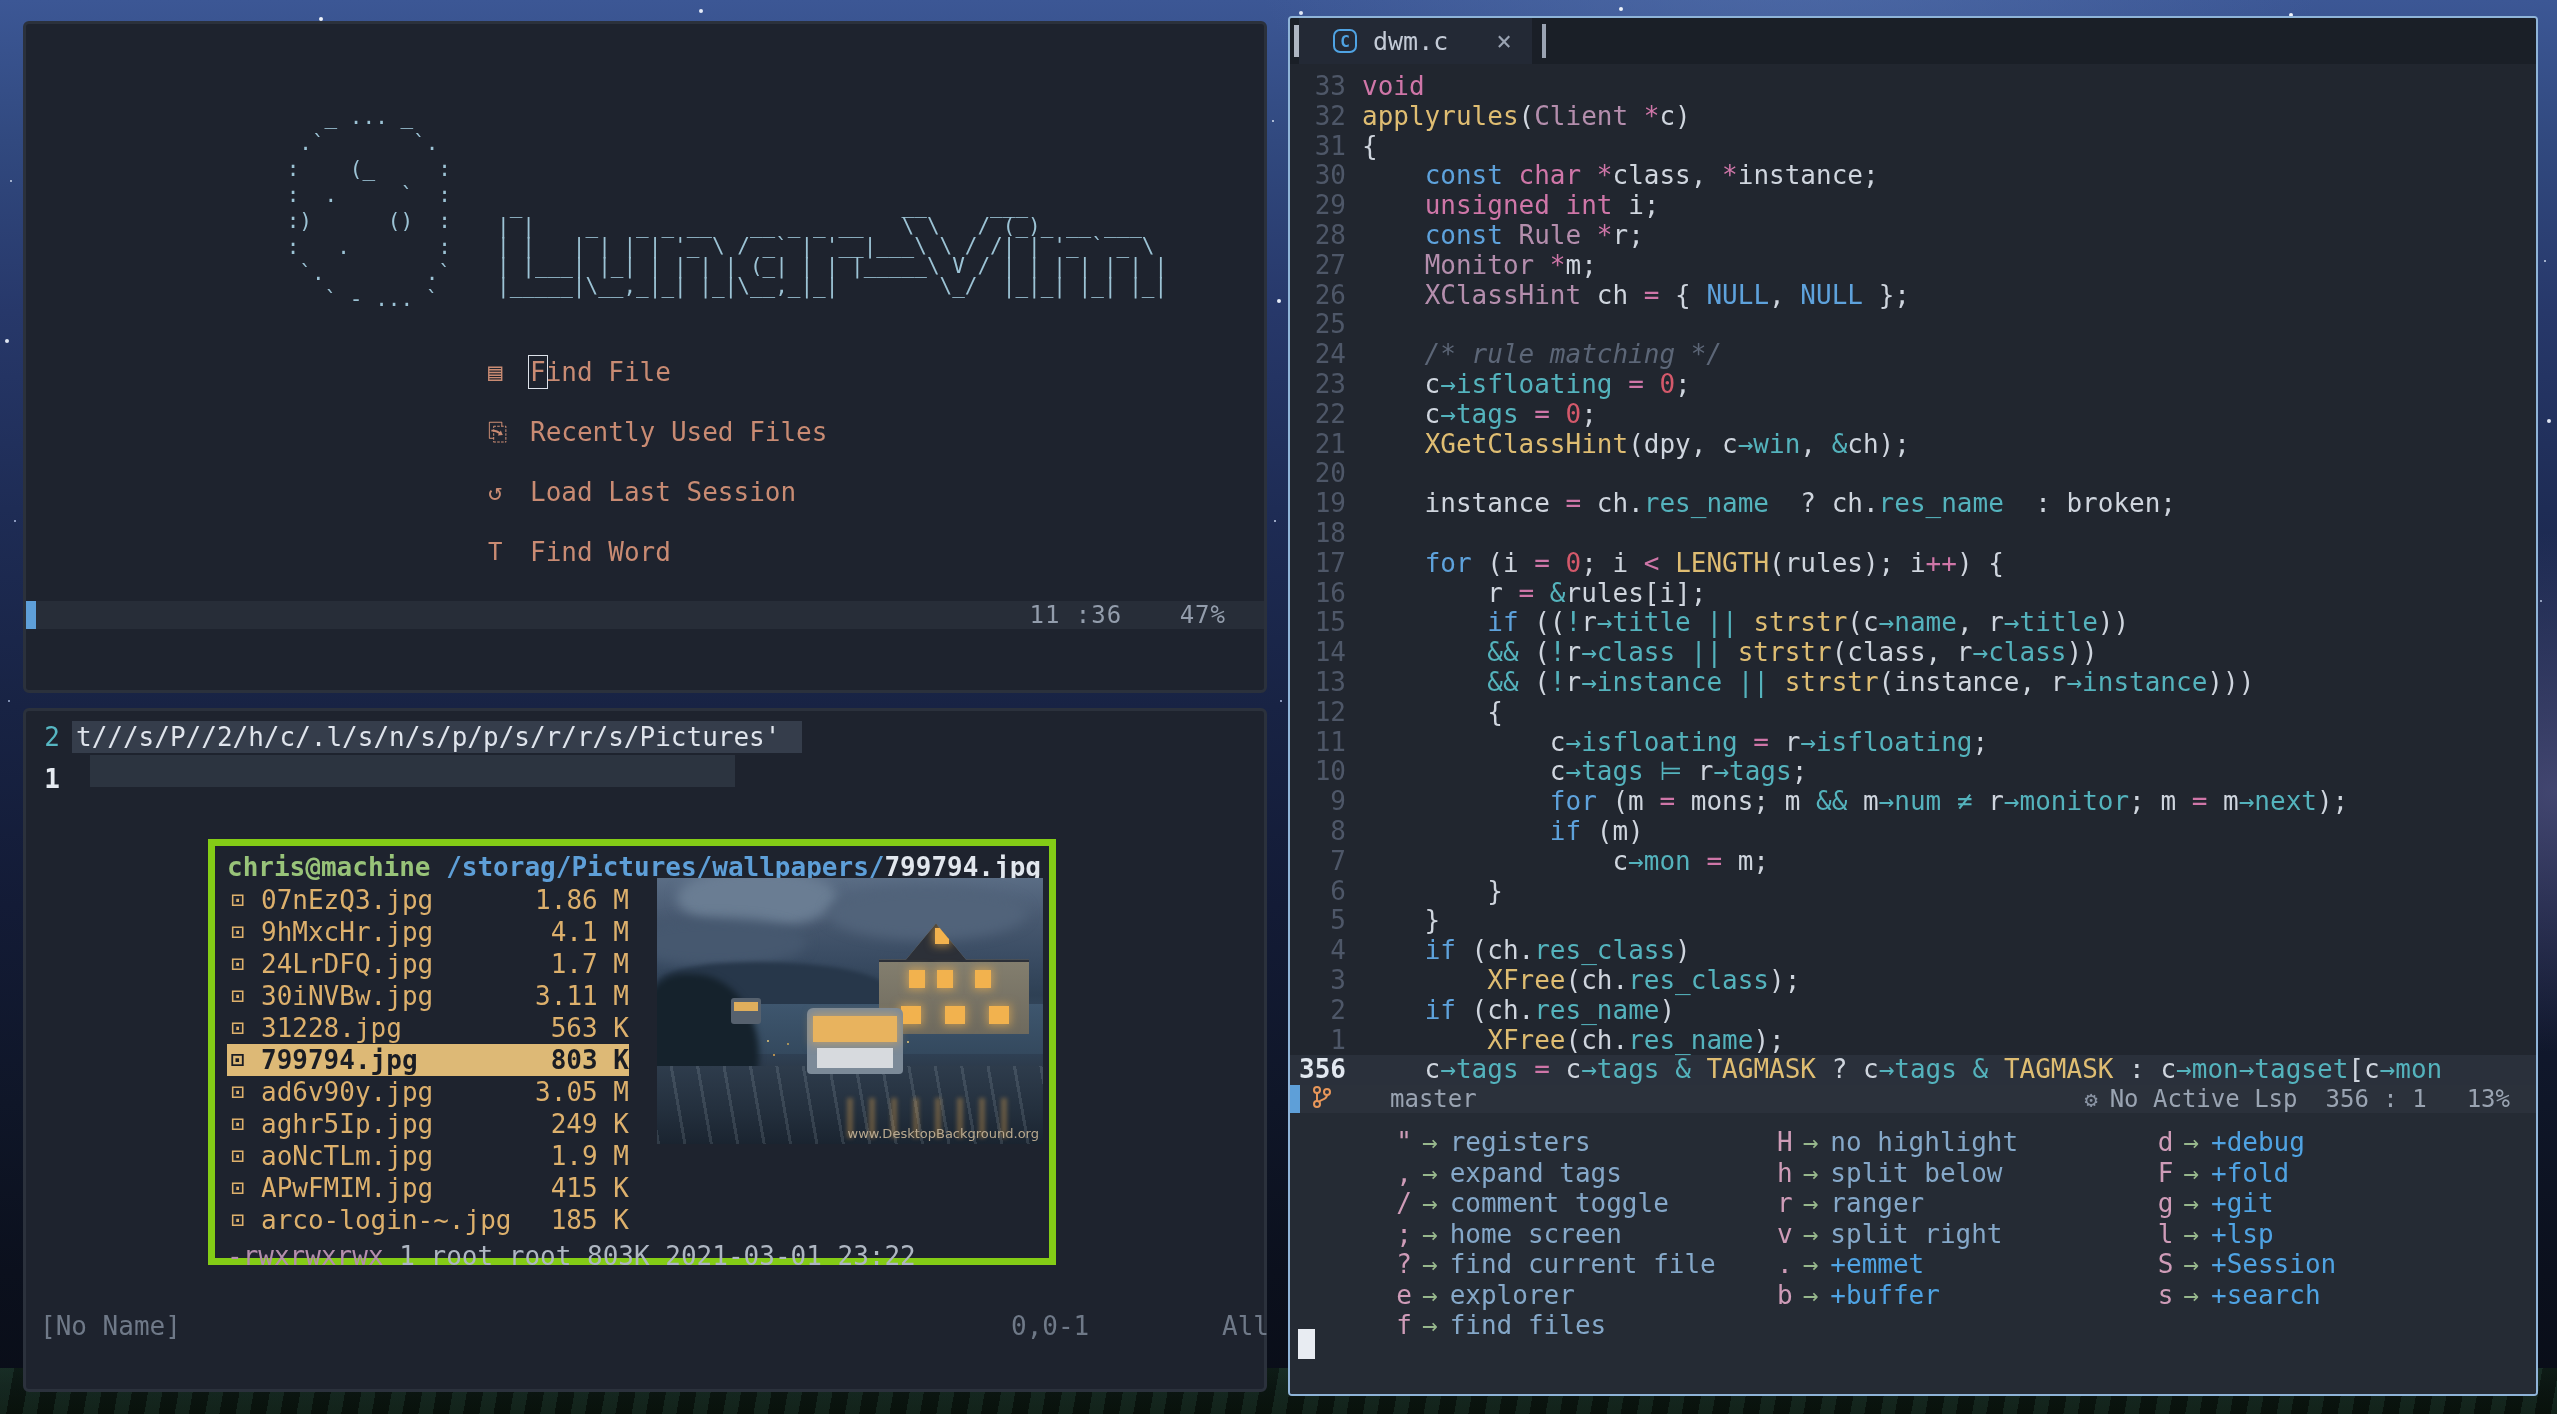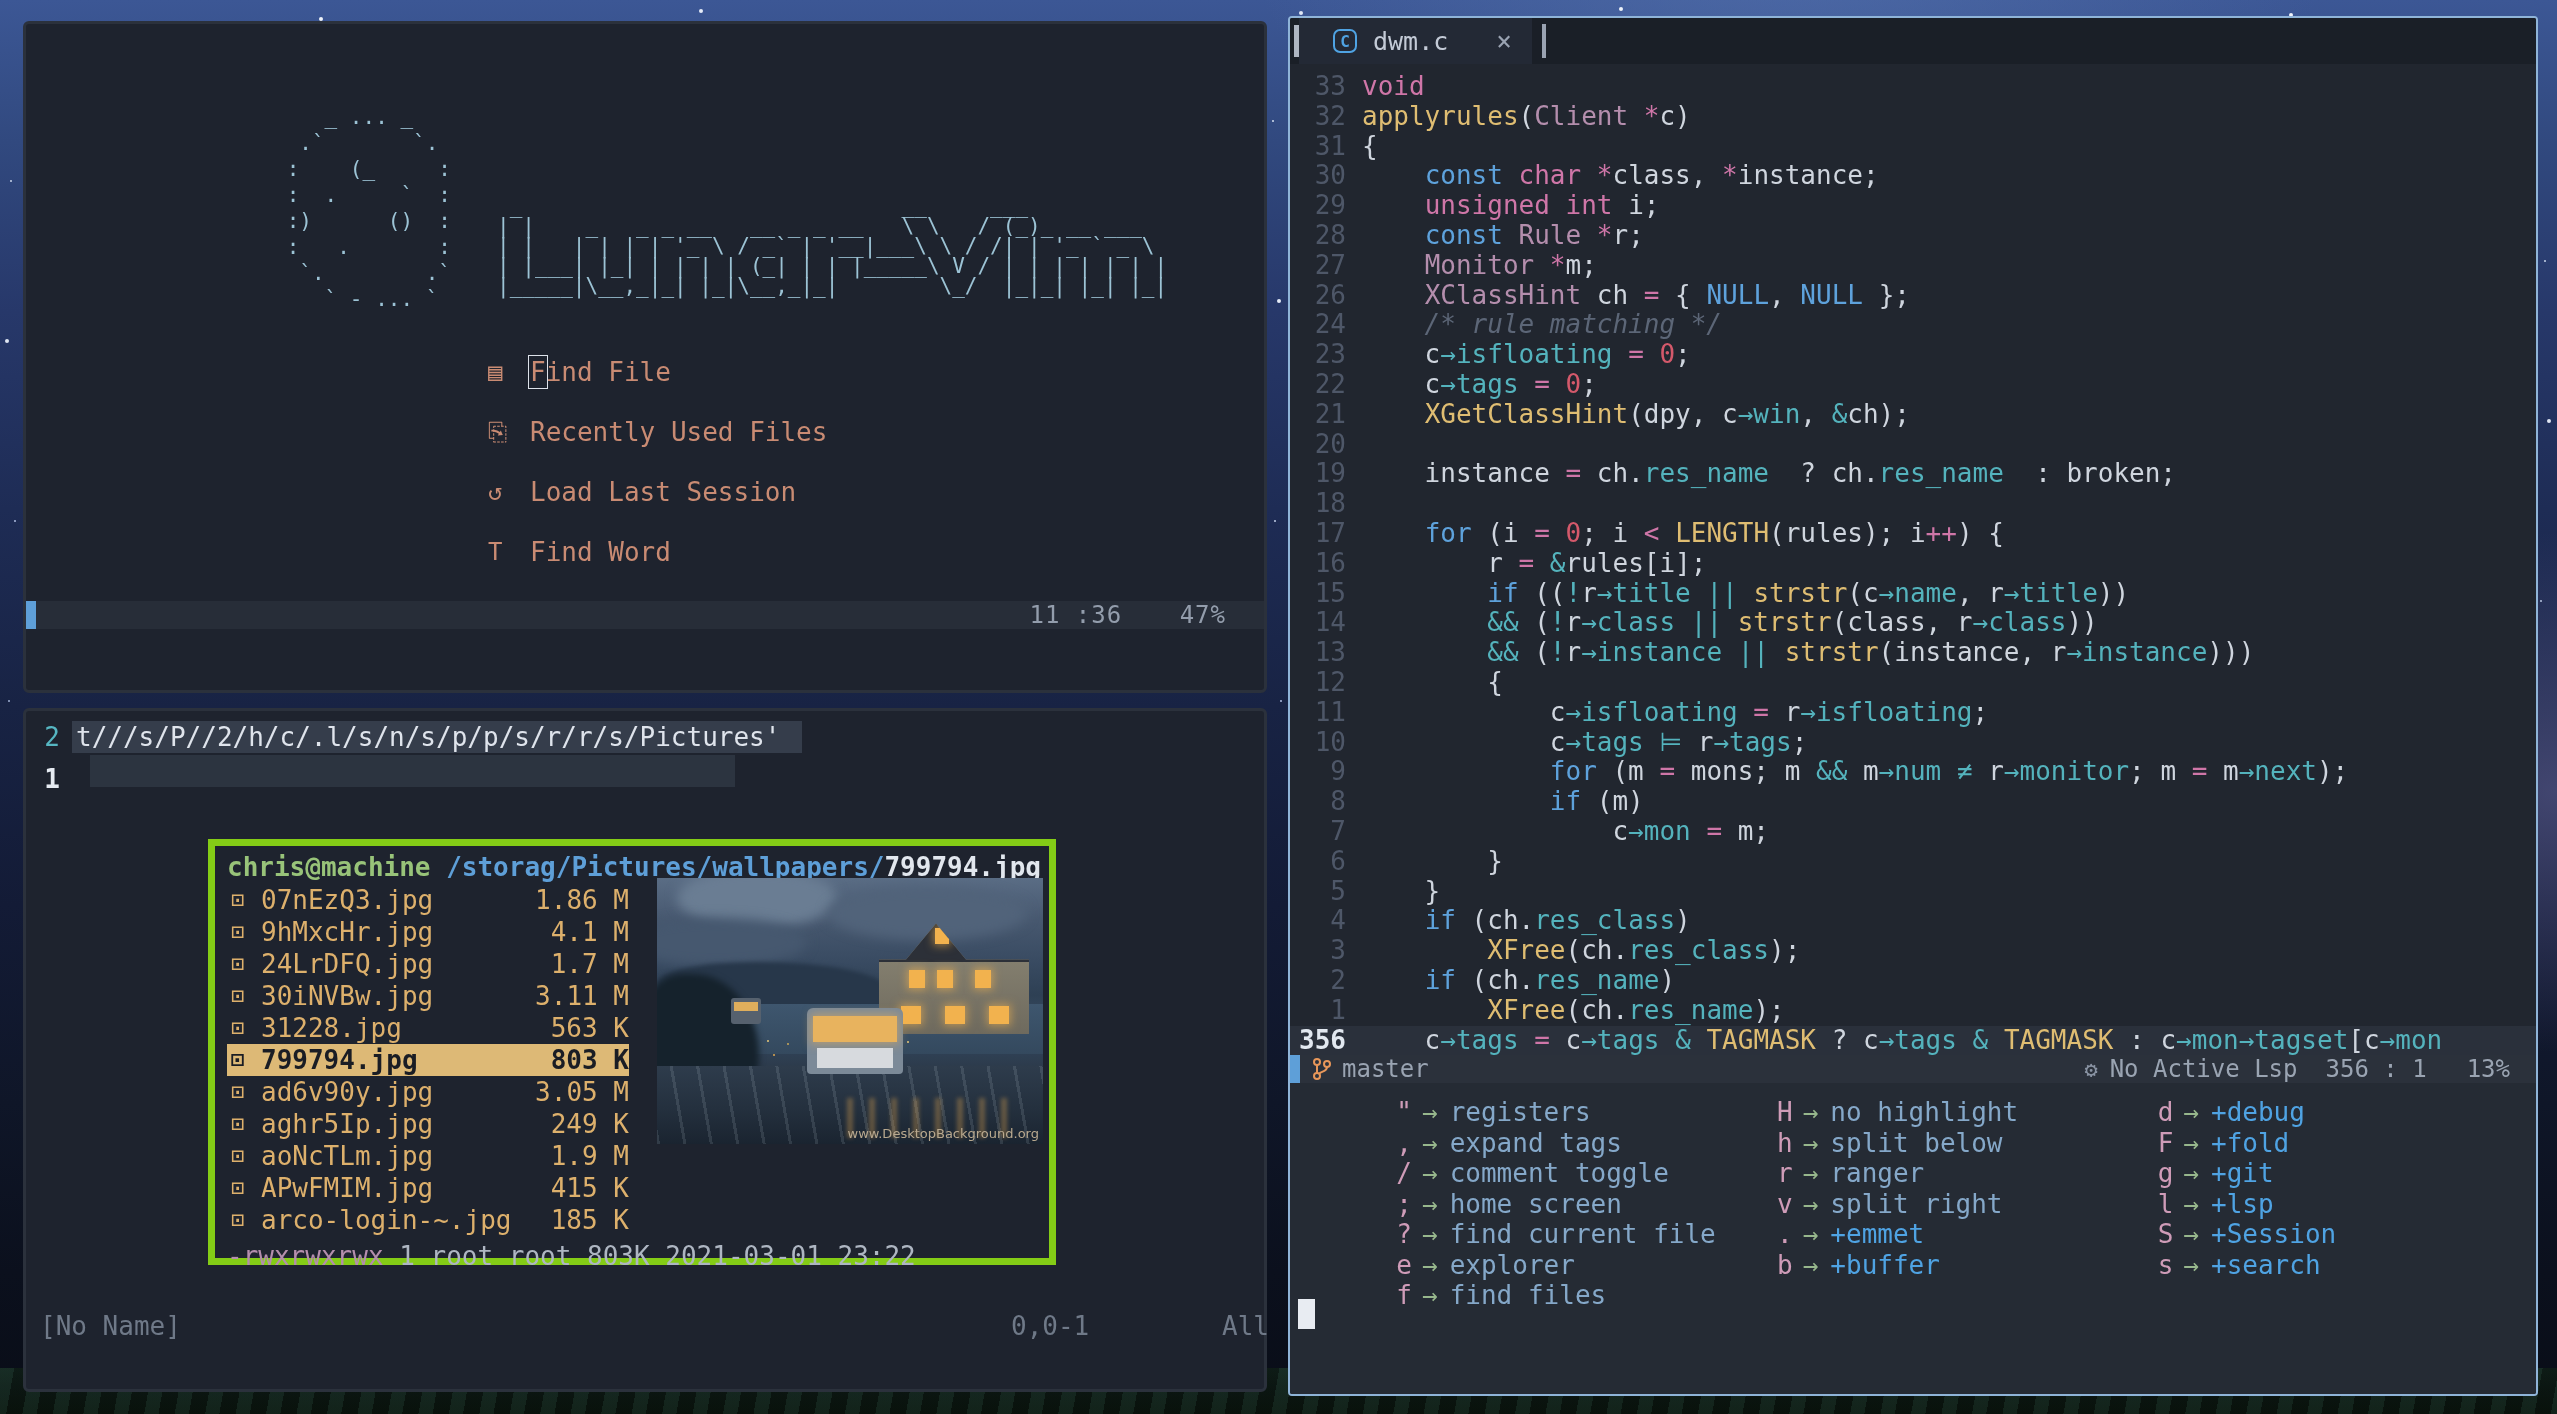--- a/index.html
+++ b/index.html
@@ -117,21 +117,21 @@
   .tab-sep { width:4px; height:34px; background:#9aa3b2; margin-left:10px; }
   .code { padding-top:8px; font-size:26px; }
   .crow { display:flex; height:29.8px; line-height:29.8px; white-space:pre; }
   .crow .ln { width:72px; text-align:right; padding-right:16px; color:#4e5768; flex:none; }
   .crow.cur { background:#2a303b; }
   .crow.cur .ln { color:#e2e8f0; font-weight:bold; }
   .c-w{color:#cfd5de} .c-b{color:#5ea2dc} .c-p{color:#cf76a8} .c-y{color:#dfbd72}
   .c-t{color:#54b3bd} .c-g{color:#5c6677;font-style:italic} .c-r{color:#d4596b} .c-ty{color:#b48ead}
   .statusline { height:28px; background:#2b313b; display:flex; align-items:center; font-size:24px; color:#9aa4b2; }
   .statusline .accent { width:10px; height:28px; background:#5e9fd8; flex:none; }
-  .statusline .branch { display:flex; align-items:center; margin-left:12px; }
+  .statusline .branch { display:flex; align-items:flex-start; margin-left:12px;gap:48px; }
   .statusline .branch svg { margin-right:10px; }
   .statusline .sright { margin-left:auto; padding-right:26px; display:flex; align-items:center; }
   .statusline .gear { margin-right:12px; font-size:22px; color:#8a94a4; }
   .statusline .pct { margin-left:40px; }
   .statusline .lspnums { margin-left:28px; }
   .whichkey { position:relative; height:1286px; background:#252b34; padding:14px 0 0 104px;
     display:flex; font-size:26px; }
   .wk-col { width:404px; }
   .wk-item { height:30.5px; line-height:30.5px; display:flex; white-space:pre; }
   .wk-key { width:18px; text-align:right; color:#cf9cb8; flex:none; }
@@ -309,20 +309,21 @@
 
   <div class="code" id="code-area">
       <div class="crow"><span class="ln">33</span><span><span class="c-p">void</span></span></div>
       <div class="crow"><span class="ln">32</span><span><span class="c-y">applyrules</span><span class="c-w">(</span><span class="c-ty">Client</span><span class="c-w"> </span><span class="c-p">*</span><span class="c-w">c)</span></span></div>
       <div class="crow"><span class="ln">31</span><span><span class="c-w">{</span></span></div>
       <div class="crow"><span class="ln">30</span><span><span class="c-w">    </span><span class="c-b">const</span><span class="c-w"> </span><span class="c-p">char</span><span class="c-w"> </span><span class="c-p">*</span><span class="c-w">class, </span><span class="c-p">*</span><span class="c-w">instance;</span></span></div>
       <div class="crow"><span class="ln">29</span><span><span class="c-w">    </span><span class="c-p">unsigned</span><span class="c-w"> </span><span class="c-p">int</span><span class="c-w"> i;</span></span></div>
       <div class="crow"><span class="ln">28</span><span><span class="c-w">    </span><span class="c-b">const</span><span class="c-w"> </span><span class="c-ty">Rule</span><span class="c-w"> </span><span class="c-p">*</span><span class="c-w">r;</span></span></div>
       <div class="crow"><span class="ln">27</span><span><span class="c-w">    </span><span class="c-ty">Monitor</span><span class="c-w"> </span><span class="c-p">*</span><span class="c-w">m;</span></span></div>
       <div class="crow"><span class="ln">26</span><span><span class="c-w">    </span><span class="c-ty">XClassHint</span><span class="c-w"> ch </span><span class="c-p">=</span><span class="c-w"> { </span><span class="c-b">NULL</span><span class="c-w">, </span><span class="c-b">NULL</span><span class="c-w"> };</span></span></div>
+      <div class="crow"><span class="ln">25</span><span></span></div>
       <div class="crow"><span class="ln">24</span><span><span class="c-g">    /* rule matching */</span></span></div>
       <div class="crow"><span class="ln">23</span><span><span class="c-w">    c</span><span class="c-t">→isfloating</span><span class="c-w"> </span><span class="c-p">=</span><span class="c-w"> </span><span class="c-r">0</span><span class="c-w">;</span></span></div>
       <div class="crow"><span class="ln">22</span><span><span class="c-w">    c</span><span class="c-t">→tags</span><span class="c-w"> </span><span class="c-p">=</span><span class="c-w"> </span><span class="c-r">0</span><span class="c-w">;</span></span></div>
       <div class="crow"><span class="ln">21</span><span><span class="c-w">    </span><span class="c-y">XGetClassHint</span><span class="c-w">(dpy, c</span><span class="c-t">→win</span><span class="c-w">, </span><span class="c-t">&amp;</span><span class="c-w">ch);</span></span></div>
       <div class="crow"><span class="ln">20</span></div>
       <div class="crow"><span class="ln">19</span><span><span class="c-w">    instance </span><span class="c-p">=</span><span class="c-w"> ch.</span><span class="c-t">res_name</span><span class="c-w">  ? ch.</span><span class="c-t">res_name</span><span class="c-w">  : broken;</span></span></div>
       <div class="crow"><span class="ln">18</span><span></span></div>
       <div class="crow"><span class="ln">17</span><span><span class="c-w">    </span><span class="c-b">for</span><span class="c-w"> (i </span><span class="c-p">=</span><span class="c-w"> </span><span class="c-r">0</span><span class="c-w">; i </span><span class="c-p">&lt;</span><span class="c-w"> </span><span class="c-y">LENGTH</span><span class="c-w">(rules); i</span><span class="c-p">++</span><span class="c-w">) {</span></span></div>
       <div class="crow"><span class="ln">16</span><span><span class="c-w">        r </span><span class="c-p">=</span><span class="c-w"> </span><span class="c-t">&amp;</span><span class="c-w">rules[i];</span></span></div>
       <div class="crow"><span class="ln">15</span><span><span class="c-w">        </span><span class="c-b">if</span><span class="c-w"> ((</span><span class="c-t">!</span><span class="c-w">r</span><span class="c-t">→title</span><span class="c-w"> </span><span class="c-t">||</span><span class="c-w"> </span><span class="c-y">strstr</span><span class="c-w">(c</span><span class="c-t">→name</span><span class="c-w">, r</span><span class="c-t">→title</span><span class="c-w">))</span></span></div>

